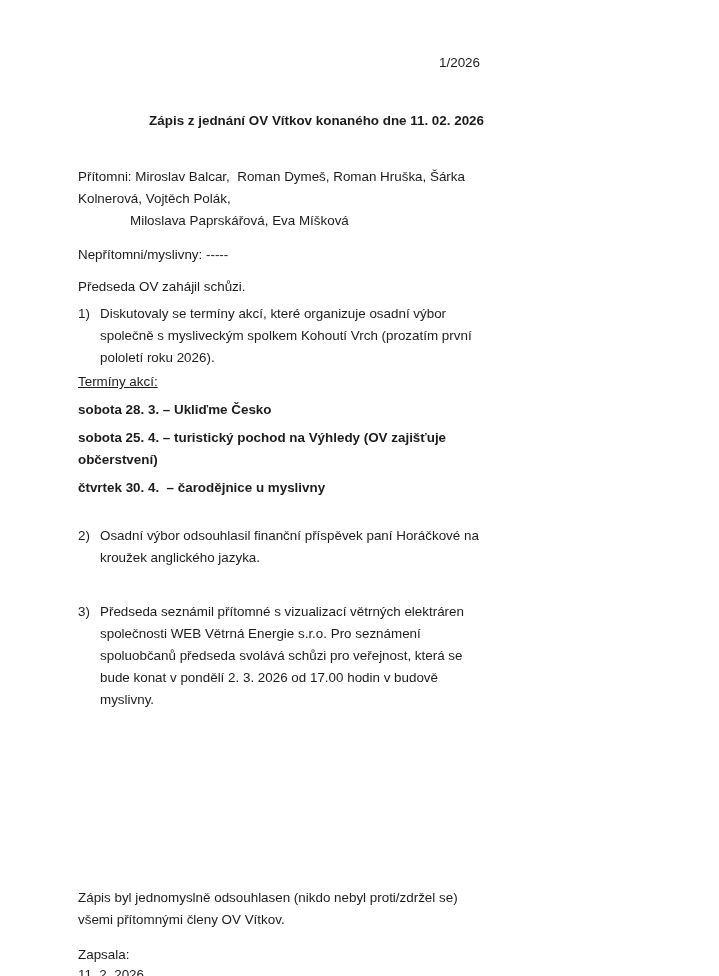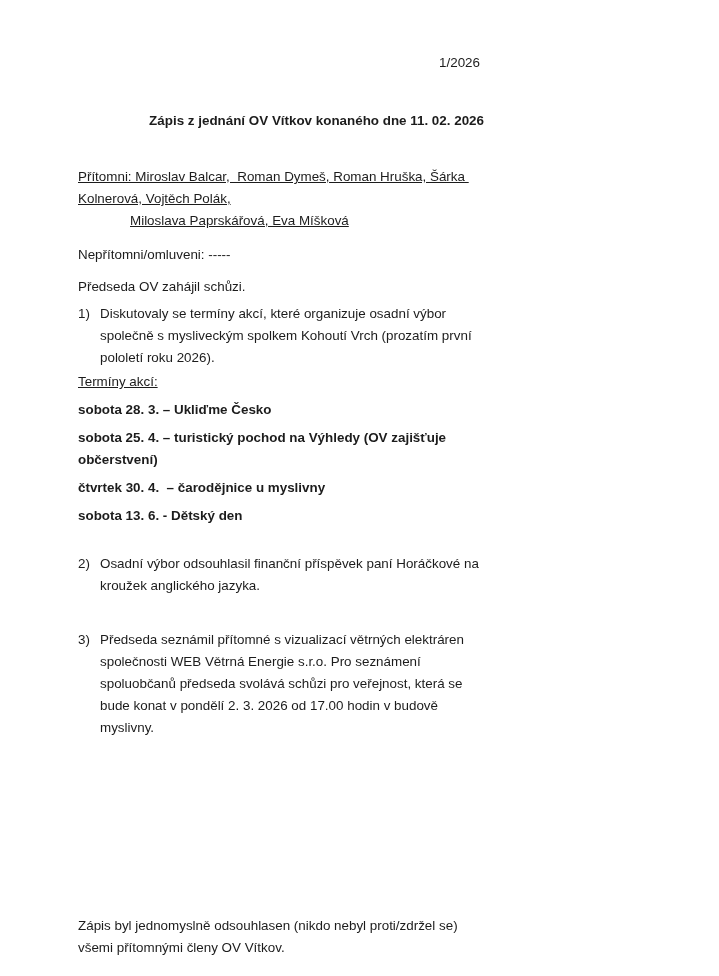--- a/index.html
+++ b/index.html
@@ -21,21 +21,21 @@
   .txt { white-space: pre-wrap; }
   .page-number {
     text-align: right;
     margin-right: 4px;
   }
   .doc-title {
     margin-top: 36px;
     text-align: right;
     font-weight: bold;
   }
-  .present-block { margin-top: 34px; text-decoration: underline; }
+  .present-block { margin-top: 34px; }
   .present-line2 { padding-left: 52px; }
   .absent-line { margin-top: 12px; }
   .opening-line { margin-top: 10px; }
   .numbered-item {
     display: flex;
     align-items: flex-start;
   }
   .numbered-item .item-num {
     flex: none;
     width: 22px;
@@ -62,36 +62,35 @@
 
   <div class="page-number txt">1/2026</div>
 
   <div class="doc-title txt">Zápis z jednání OV Vítkov konaného dne 11. 02. 2026</div>
 
   <div class="present-block">
     <div class="txt">Přítomni: Miroslav Balcar,  Roman Dymeš, Roman Hruška, Šárka Kolnerová, Vojtěch Polák,</div>
     <div class="present-line2 txt">Miloslava Paprskářová, Eva Míšková</div>
   </div>
 
-  <div class="absent-line txt">Nepřítomni/omluveni: -----</div>
+  <div class="absent-line txt">Nepřítomni/myslivny: -----</div>
 
   <div class="opening-line txt">Předseda OV zahájil schůzi.</div>
 
   <div class="numbered-item item-1">
     <span class="item-num txt">1)</span>
     <span class="item-text">Diskutovaly se termíny akcí, které organizuje osadní výbor společně s mysliveckým spolkem Kohoutí Vrch (prozatím první pololetí roku 2026).</span>
   </div>
 
   <div class="events-heading txt">Termíny akcí:</div>
 
   <div>
     <div class="event-line txt">sobota 28. 3. – Ukliďme Česko</div>
     <div class="event-line txt">sobota 25. 4. – turistický pochod na Výhledy (OV zajišťuje občerstvení)</div>
     <div class="event-line txt">čtvrtek 30. 4.  – čarodějnice u myslivny</div>
-    <div class="event-line txt">sobota 13. 6. - Dětský den</div>
   </div>
 
   <div class="numbered-item item-2">
     <span class="item-num txt">2)</span>
     <span class="item-text">Osadní výbor odsouhlasil finanční příspěvek paní Horáčkové na kroužek anglického jazyka.</span>
   </div>
 
   <div class="numbered-item item-3">
     <span class="item-num txt">3)</span>
     <span class="item-text">Předseda seznámil přítomné s vizualizací větrných elektráren společnosti WEB Větrná Energie s.r.o. Pro seznámení spoluobčanů předseda svolává schůzi pro veřejnost, která se bude konat v pondělí 2. 3. 2026 od 17.00 hodin v budově myslivny.</span>

